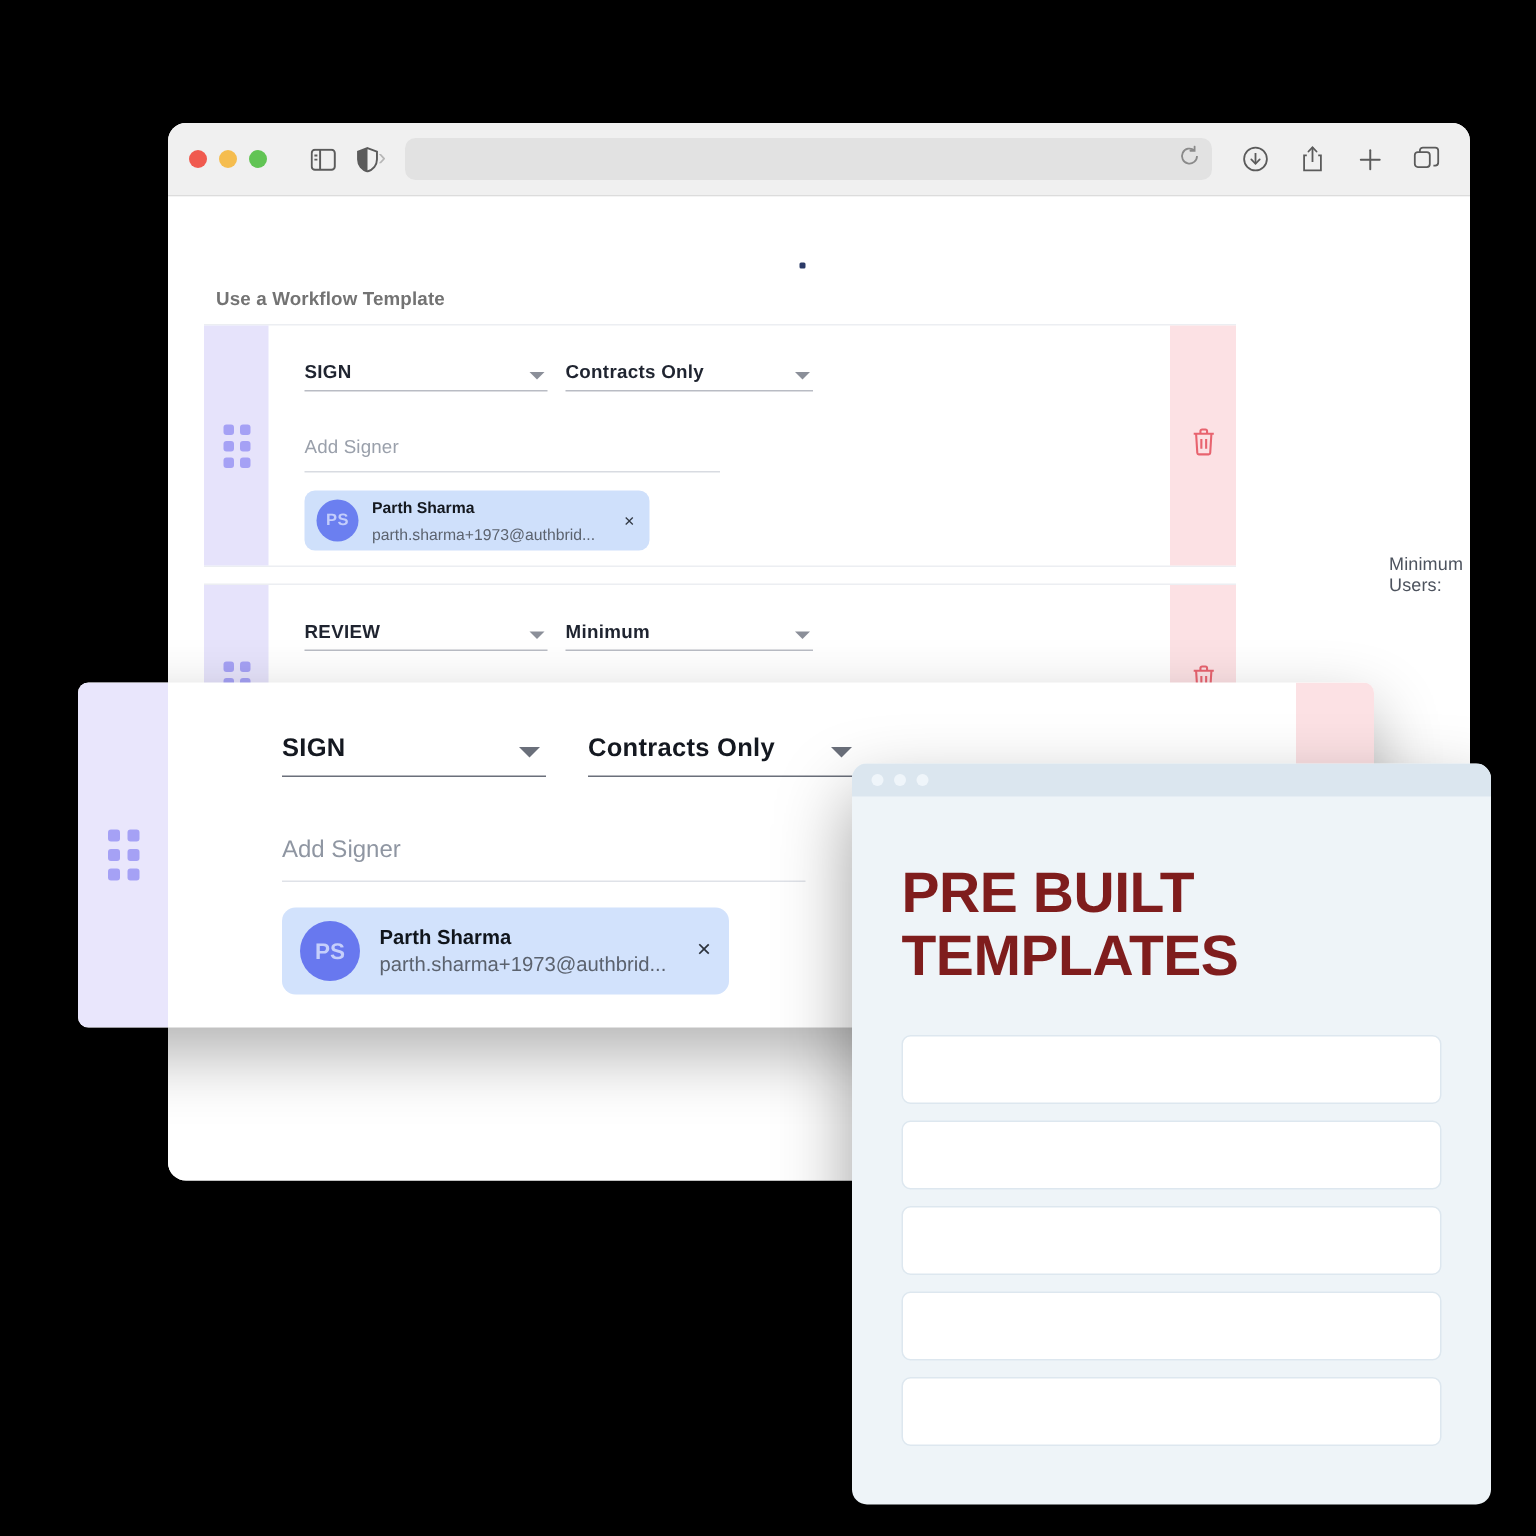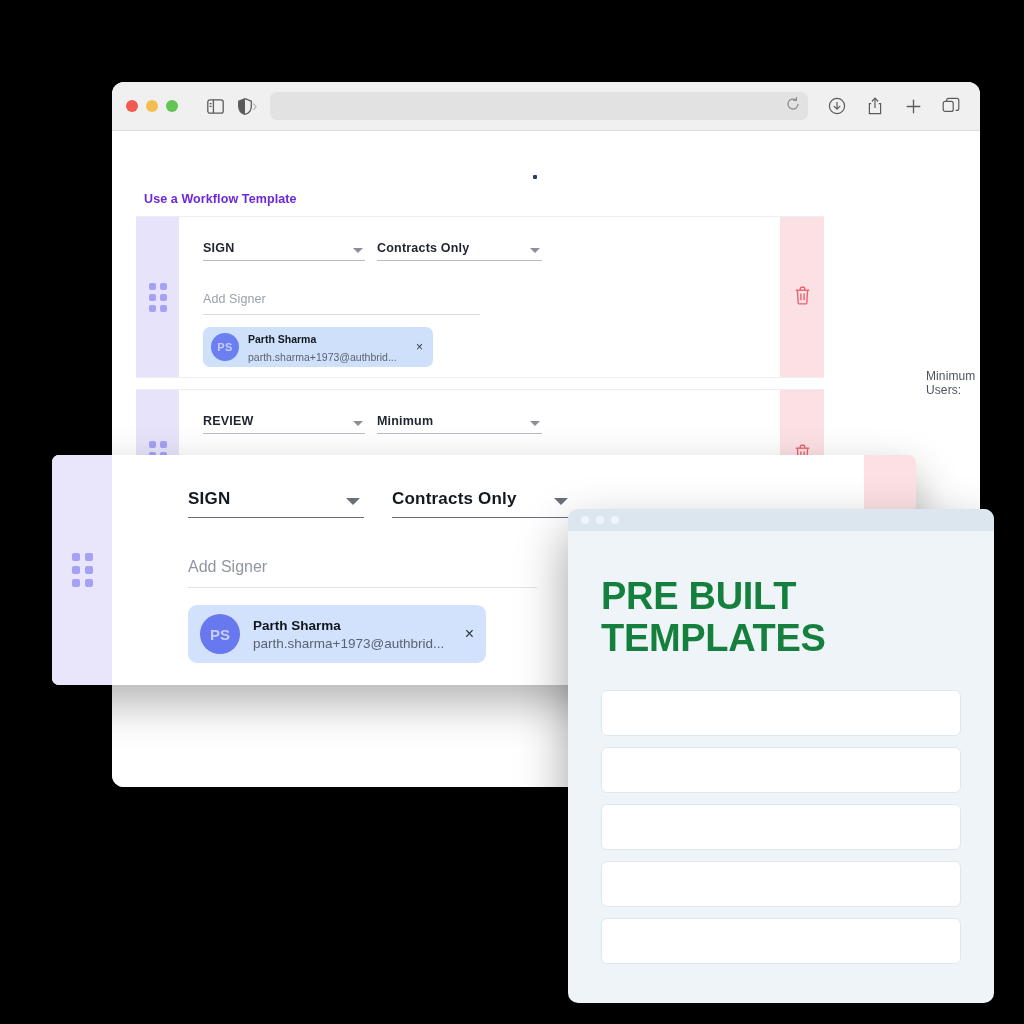--- a/index.html
+++ b/index.html
@@ -36,21 +36,21 @@
   }
   .url-chevron{position:absolute;left:-18px;color:#b6b6b6;font-size:16px;line-height:1;}
   .url-reload{position:absolute;right:8px;color:#8a8a8a;}
   .chrome-right{display:flex;align-items:center;gap:8px;margin-left:8px;}
 
   
   .page{position:relative;background:#ffffff;height:657px;}
   .tiny-dot{position:absolute;left:421px;top:44px;width:4px;height:4px;background:#2b3a67;border-radius:1px;}
   .wf-link{
     position:absolute;left:32px;top:61px;
-    color:#6d28d9;font-size:12.5px;font-weight:700;letter-spacing:.1px;text-align:right;
+    color:#737373;font-size:12.5px;font-weight:700;letter-spacing:.1px;text-align:right;
   }
 
   
   .wf-row{
     position:absolute;left:24px;width:688px;background:#ffffff;
     border-top:1px solid #eceef2;border-bottom:1px solid #eceef2;
     display:flex;
   }
   .wf-row.r1{top:85px;height:160px;}
   .wf-row.r2{top:258px;height:130px;overflow:hidden;}
@@ -138,21 +138,21 @@
 
   
   .tpl{
     position:absolute;left:568px;top:509px;width:426px;height:494px;
     background:#eef4f8;border-radius:10px;overflow:hidden;
     box-shadow:0 22px 50px rgba(0,0,0,.38);
   }
   .tpl-bar{height:22px;background:#dbe6ef;display:flex;align-items:center;gap:7px;padding-left:13px;}
   .tpl-bar i{display:block;width:8px;height:8px;border-radius:50%;background:#eff5fa;}
   .tpl-title{
-    margin:44px 0 0 33px;color:#15803d;font-size:38px;font-weight:700;
+    margin:44px 0 0 33px;color:#7f1d1d;font-size:38px;font-weight:700;
     line-height:42px;letter-spacing:-.3px;
   }
   .tpl-list{margin:31px 33px 0 33px;display:flex;flex-direction:column;gap:11px;}
   .tpl-item{height:44px;background:#ffffff;border:1px solid #dde7ef;border-radius:6px;}
 </style>
 </head>
 <body>
 
 <div class="stage">
 

